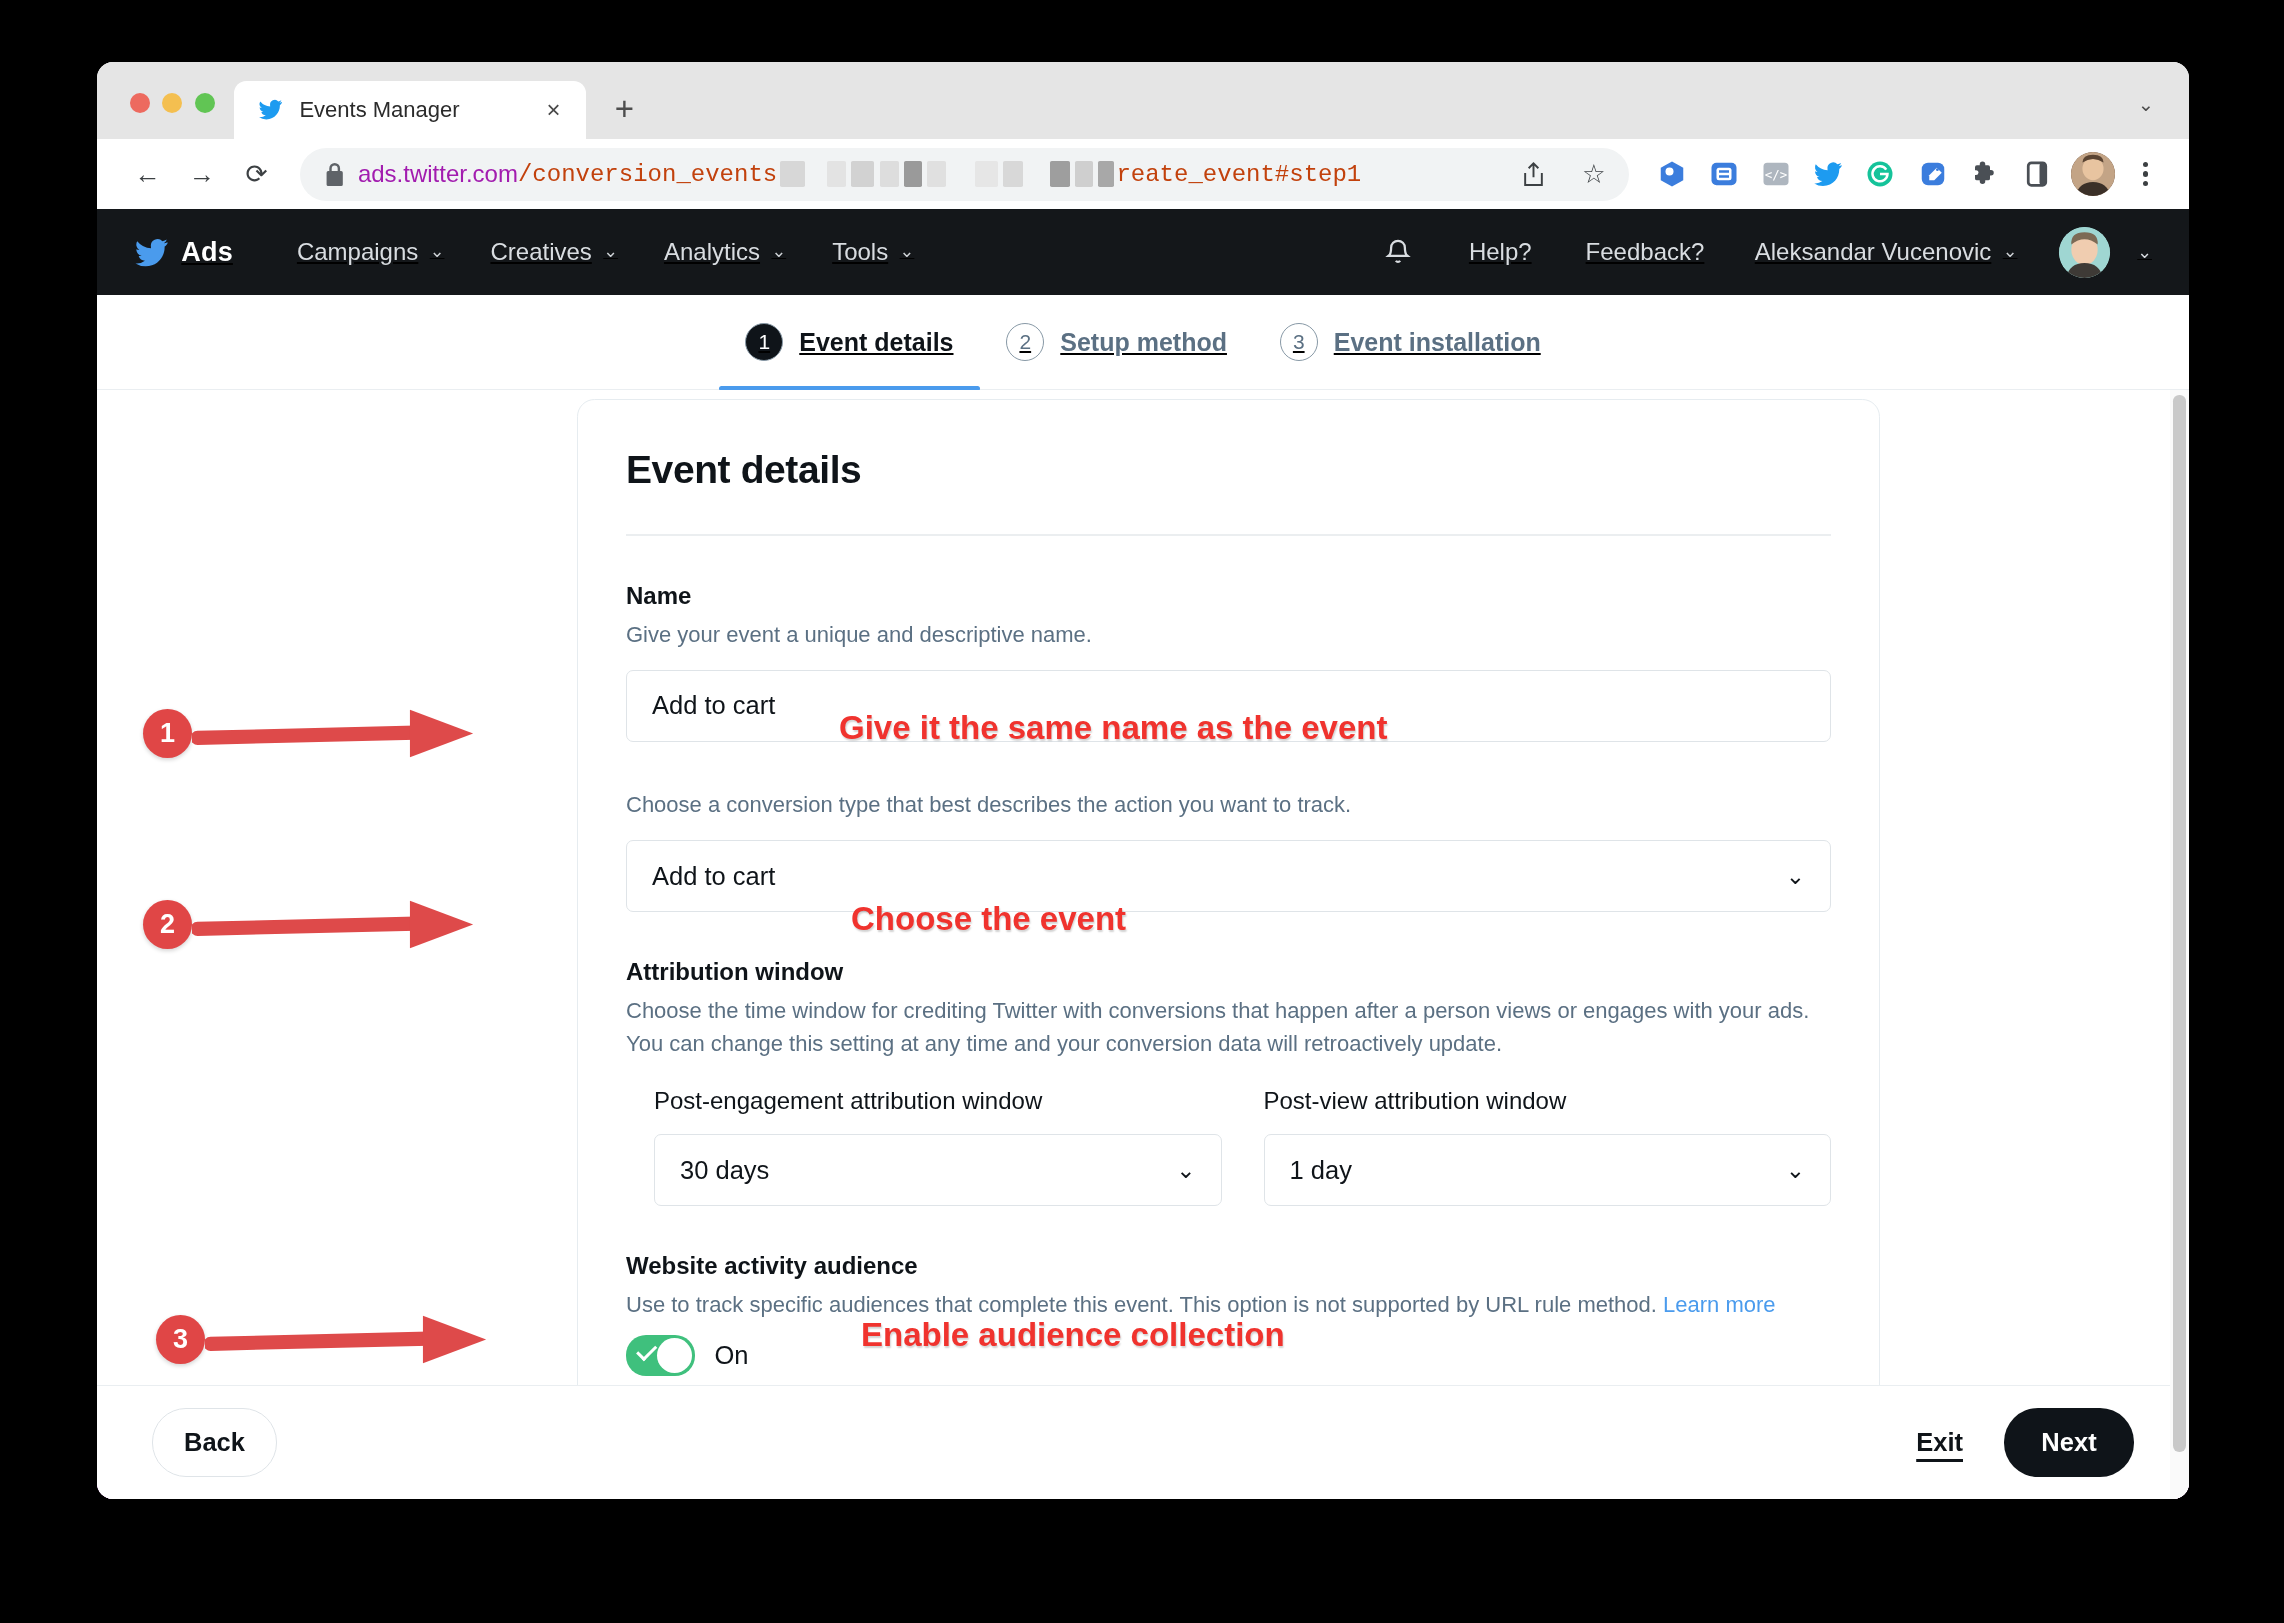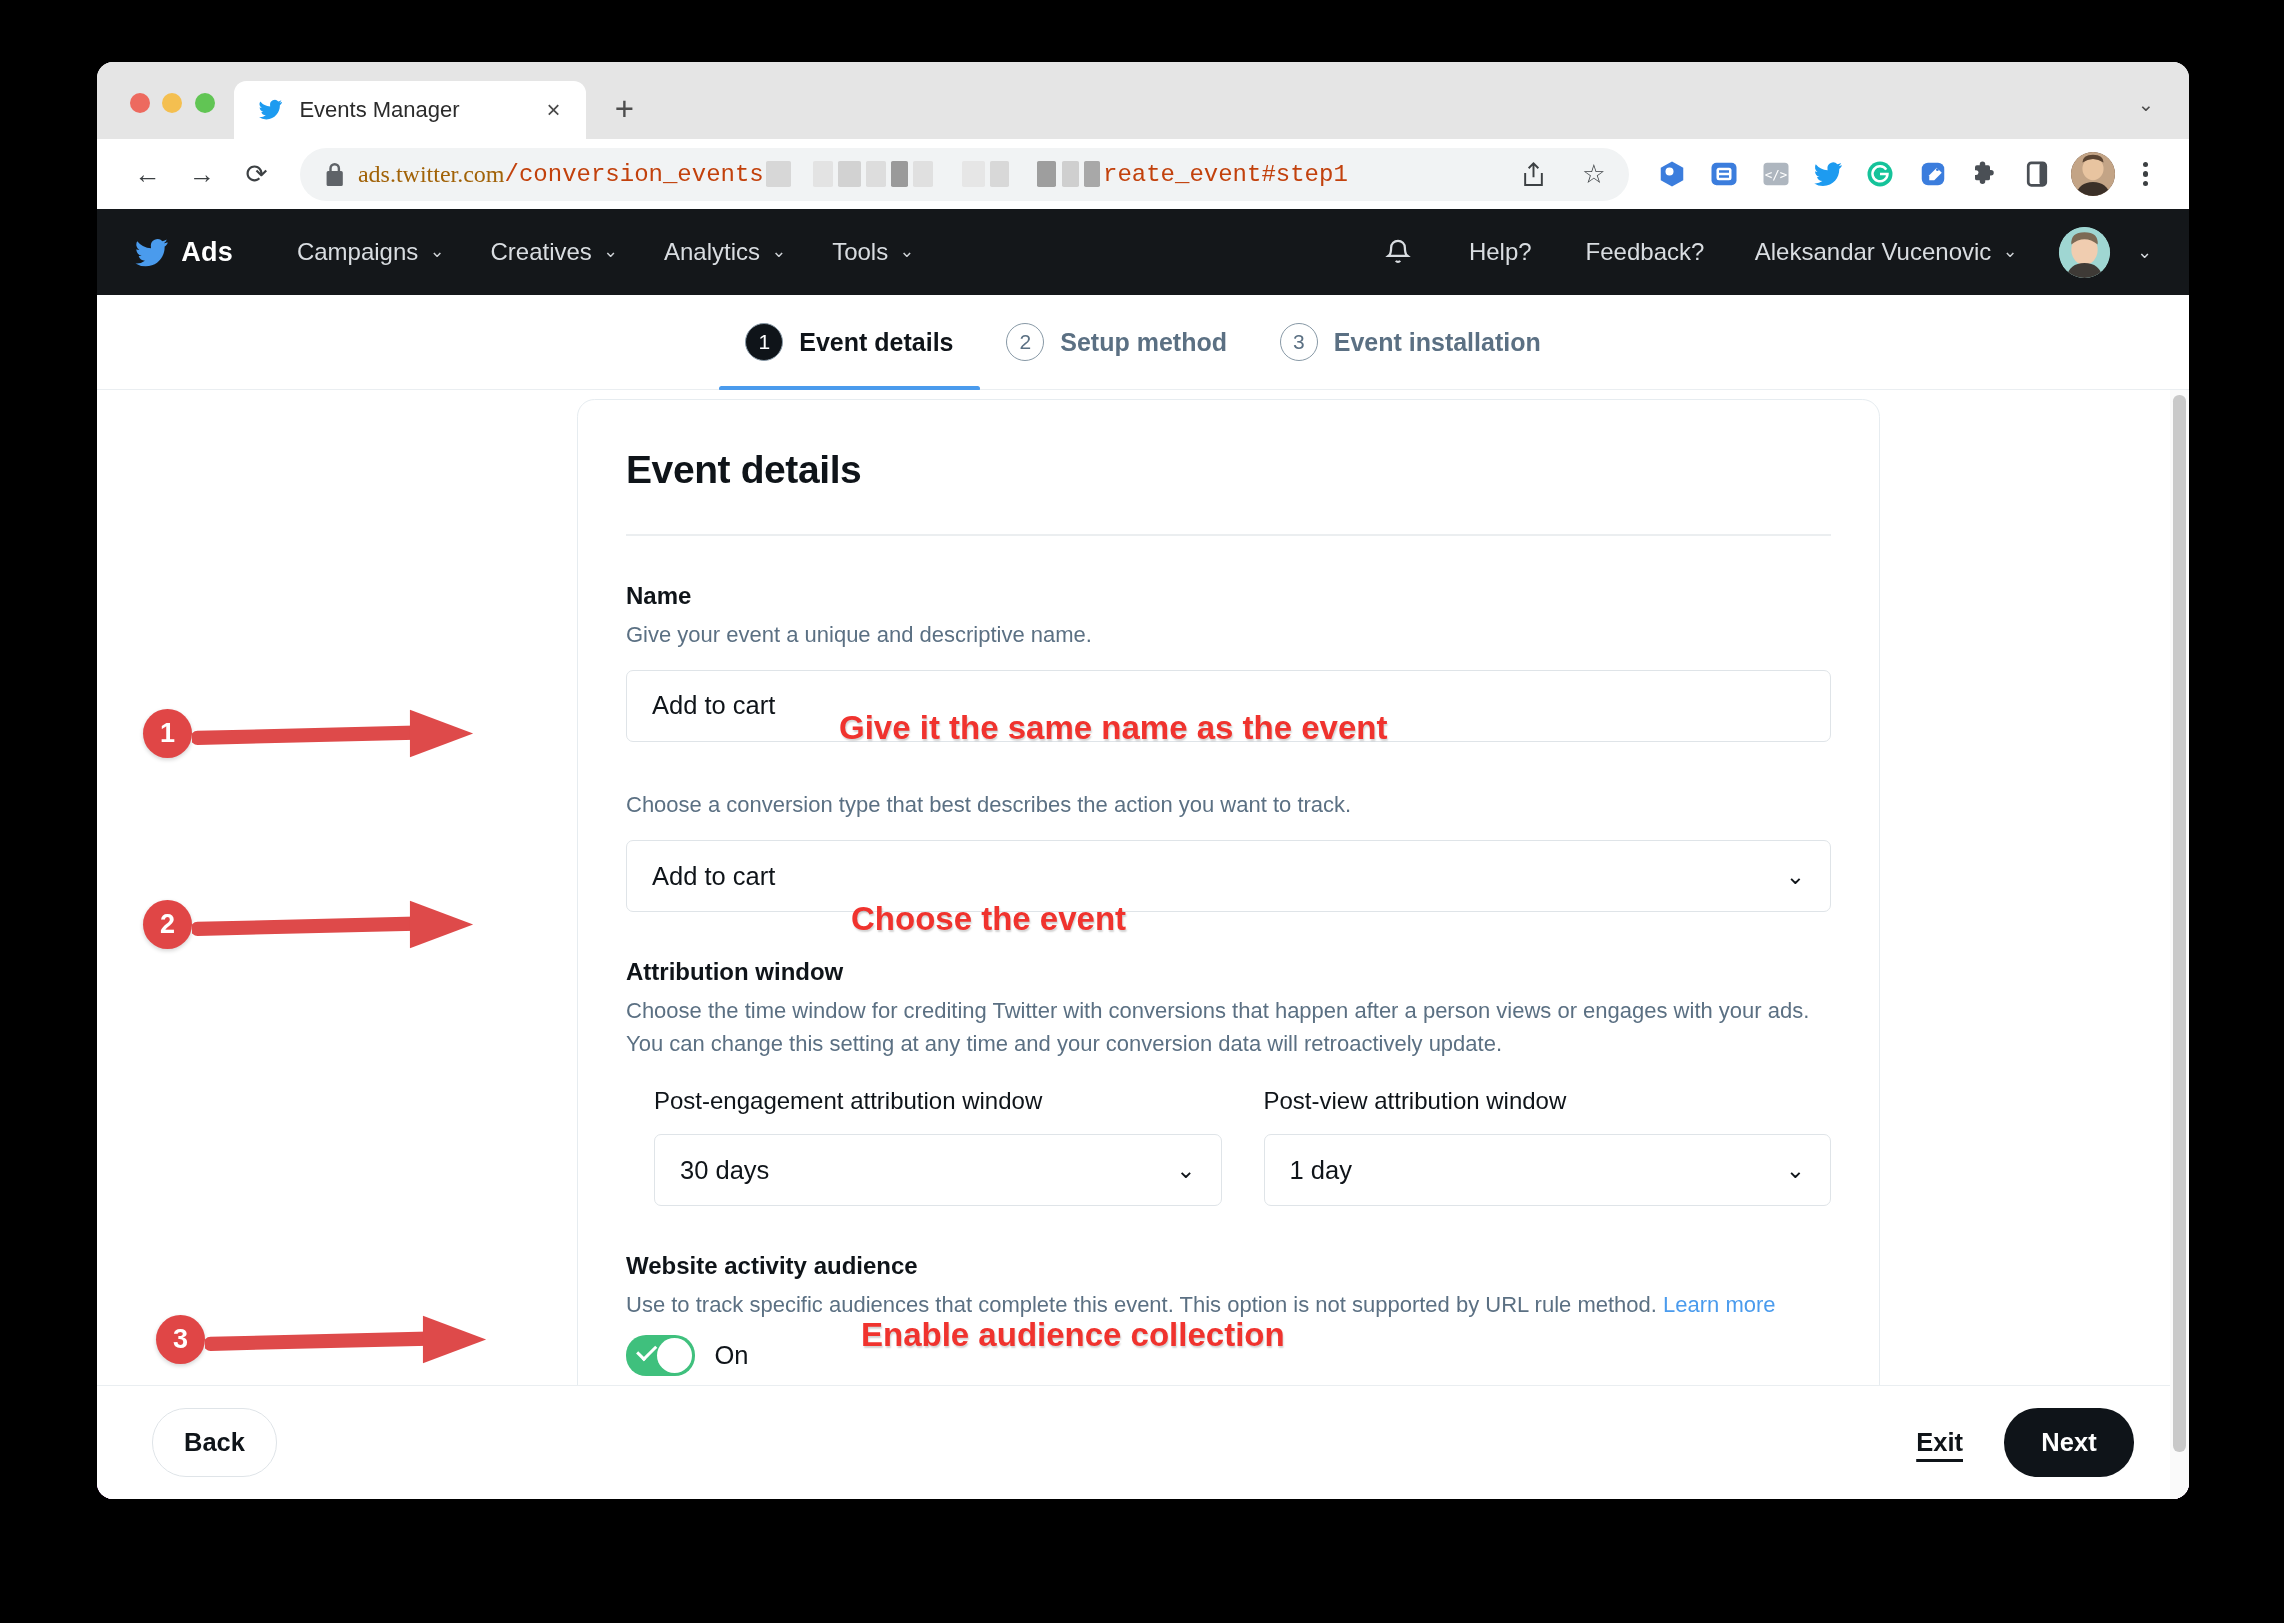--- a/index.html
+++ b/index.html
@@ -94,21 +94,21 @@
     margin: 0 16px 0 14px;
     gap: 14px;
     position: relative;
     overflow: hidden;
   }
   .lock-icon { width: 19.4px; height: 23px; flex: none; }
   .url-wrap {
     flex: 1; display: flex; align-items: center;
     font-size: 24px; white-space: nowrap; overflow: hidden;
   }
-  .url-strong { color: #a16207; font-family: Liberation Serif, serif; }
+  .url-strong { color: #a21caf; }
   .url-dim { color: #c2410c; font-family: Liberation Mono, monospace; }
   .redact {
     display: inline-block; height: 26.4px; border-radius: 1.8px;
     margin: 0 2.6px; vertical-align: middle;
   }
   .omni-action {
     width: 46px; height: 46px; flex: none;
     display: flex; align-items: center; justify-content: center;
     color: #3c4043;
   }
@@ -128,20 +128,21 @@
     display: flex; flex-direction: column; align-items: center; justify-content: center; gap: 4.4px;
   }
   .kebab i { width: 5.3px; height: 5.3px; border-radius: 50%; background: #3c4043; display:block; }
 
   
   .viewport {
     position: relative;
     height: calc(1437px - 77px - 70px);
     background: #d946ef;
     overflow: hidden;
+    text-decoration: underline;
   }
 
   
   .ads-nav {
     height: 86px;
     background: #15202b;
     background: #14171a;
     display: flex; align-items: center;
     padding: 0 37px 0 37px;
   }

